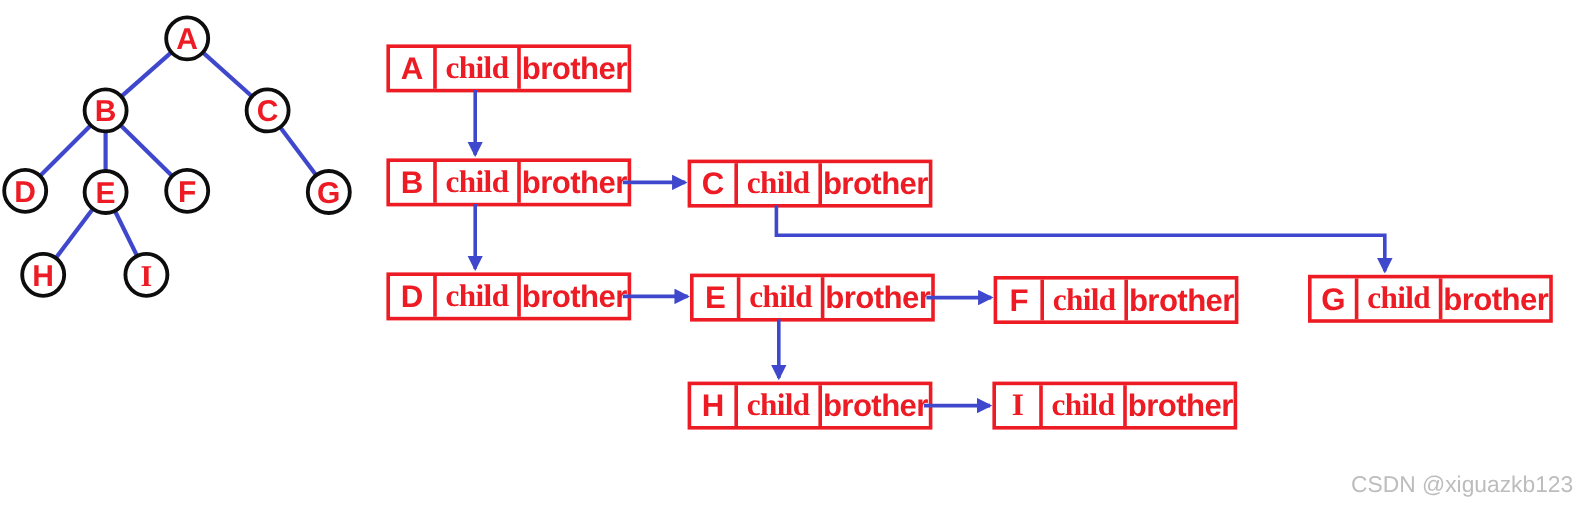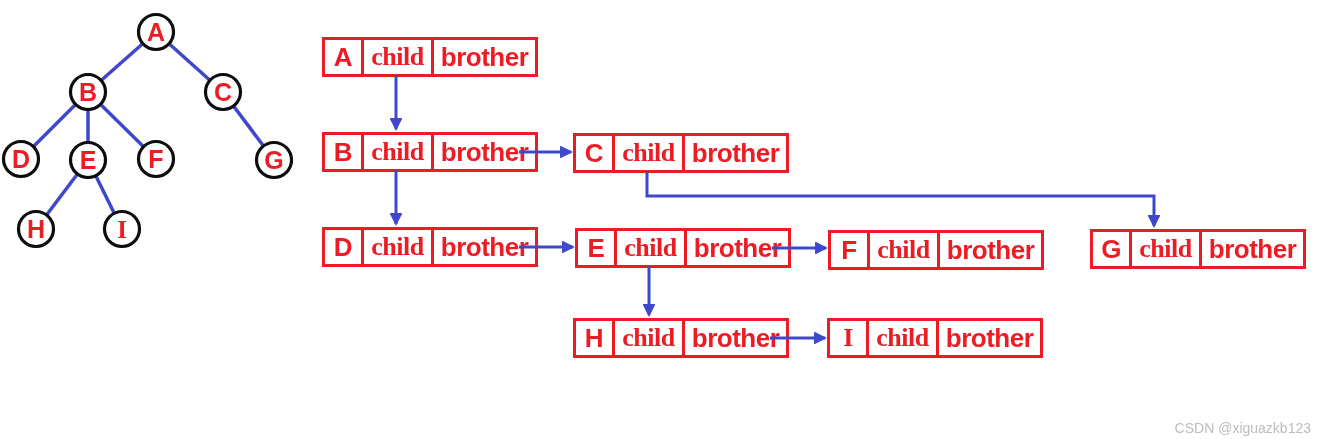--- a/index.html
+++ b/index.html
@@ -32,21 +32,21 @@
     box-sizing:border-box;
     color:var(--red);
     font-weight:bold;
     font-size:26px;
     letter-spacing:-0.5px;
     white-space:nowrap;
     overflow:hidden;
   }
   .cell.letter{width:36px;}
   .cell.child{width:70px;border-left:3px solid var(--red);font-family:Liberation Serif, serif;}
-  .cell.brother{width:104px;border-left:3px solid var(--red);}
+  .cell.brother{width:92px;border-left:3px solid var(--red);}
   .serif-i{font-family:"Liberation Serif",serif;}
   
   svg.layer{position:absolute;inset:0;pointer-events:none;}
   .tree-edge{stroke:var(--blue);stroke-width:3.5;}
   .tree-circle{fill:#ffffff;stroke:var(--outline);stroke-width:3.2;}
   .tree-letter{
     fill:var(--red);
     font-family:"Liberation Sans",sans-serif;
     font-weight:bold;
     font-size:25px;
@@ -56,23 +56,23 @@
   .link{
     stroke:var(--blue);
     stroke-width:3;
     fill:none;
     marker-end:url(#arrowhead);
   }
   #arrowhead path{fill:var(--blue);}
   
   .watermark{
     position:absolute;
-    right:14px;bottom:3px;
+    right:14px;bottom:23px;
     color:var(--wm);
-    font-size:14px;
+    font-size:19px;
     font-family:"Liberation Sans",sans-serif;
   }
 </style>
 </head>
 <body>
 
 <div class="canvas">
   <div class="record-layer" id="record-layer">
       <div class="node-box" style="left: 322px; top: 37px;">
         <span class="cell letter">A</span>

